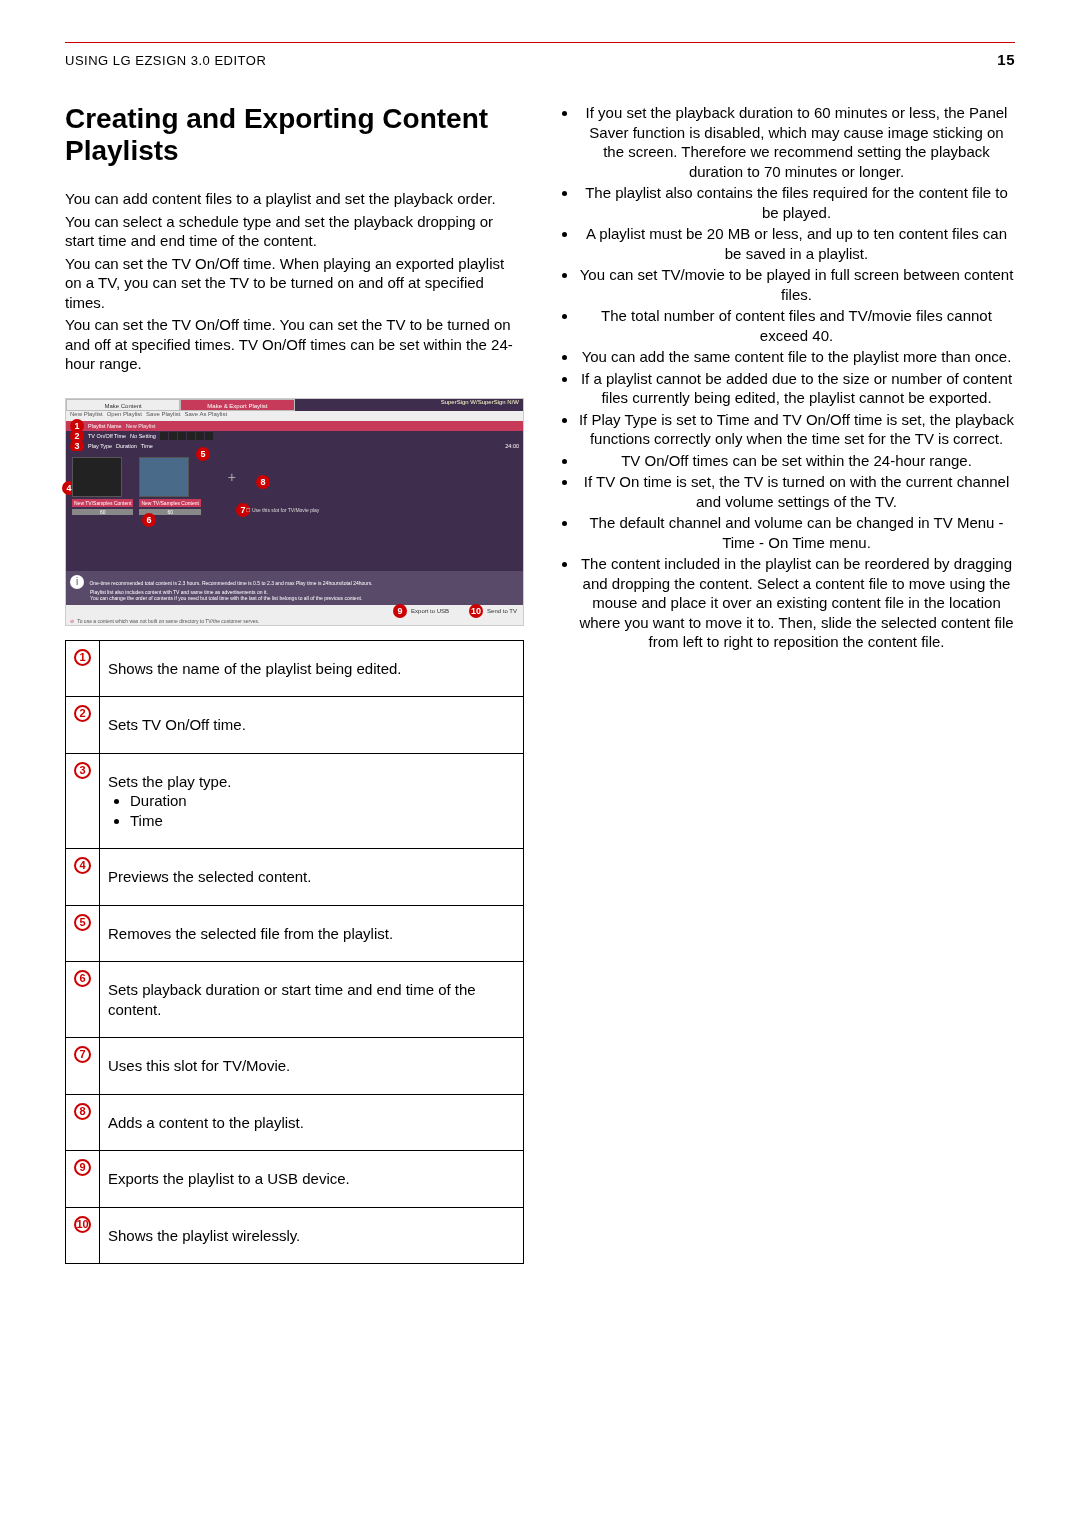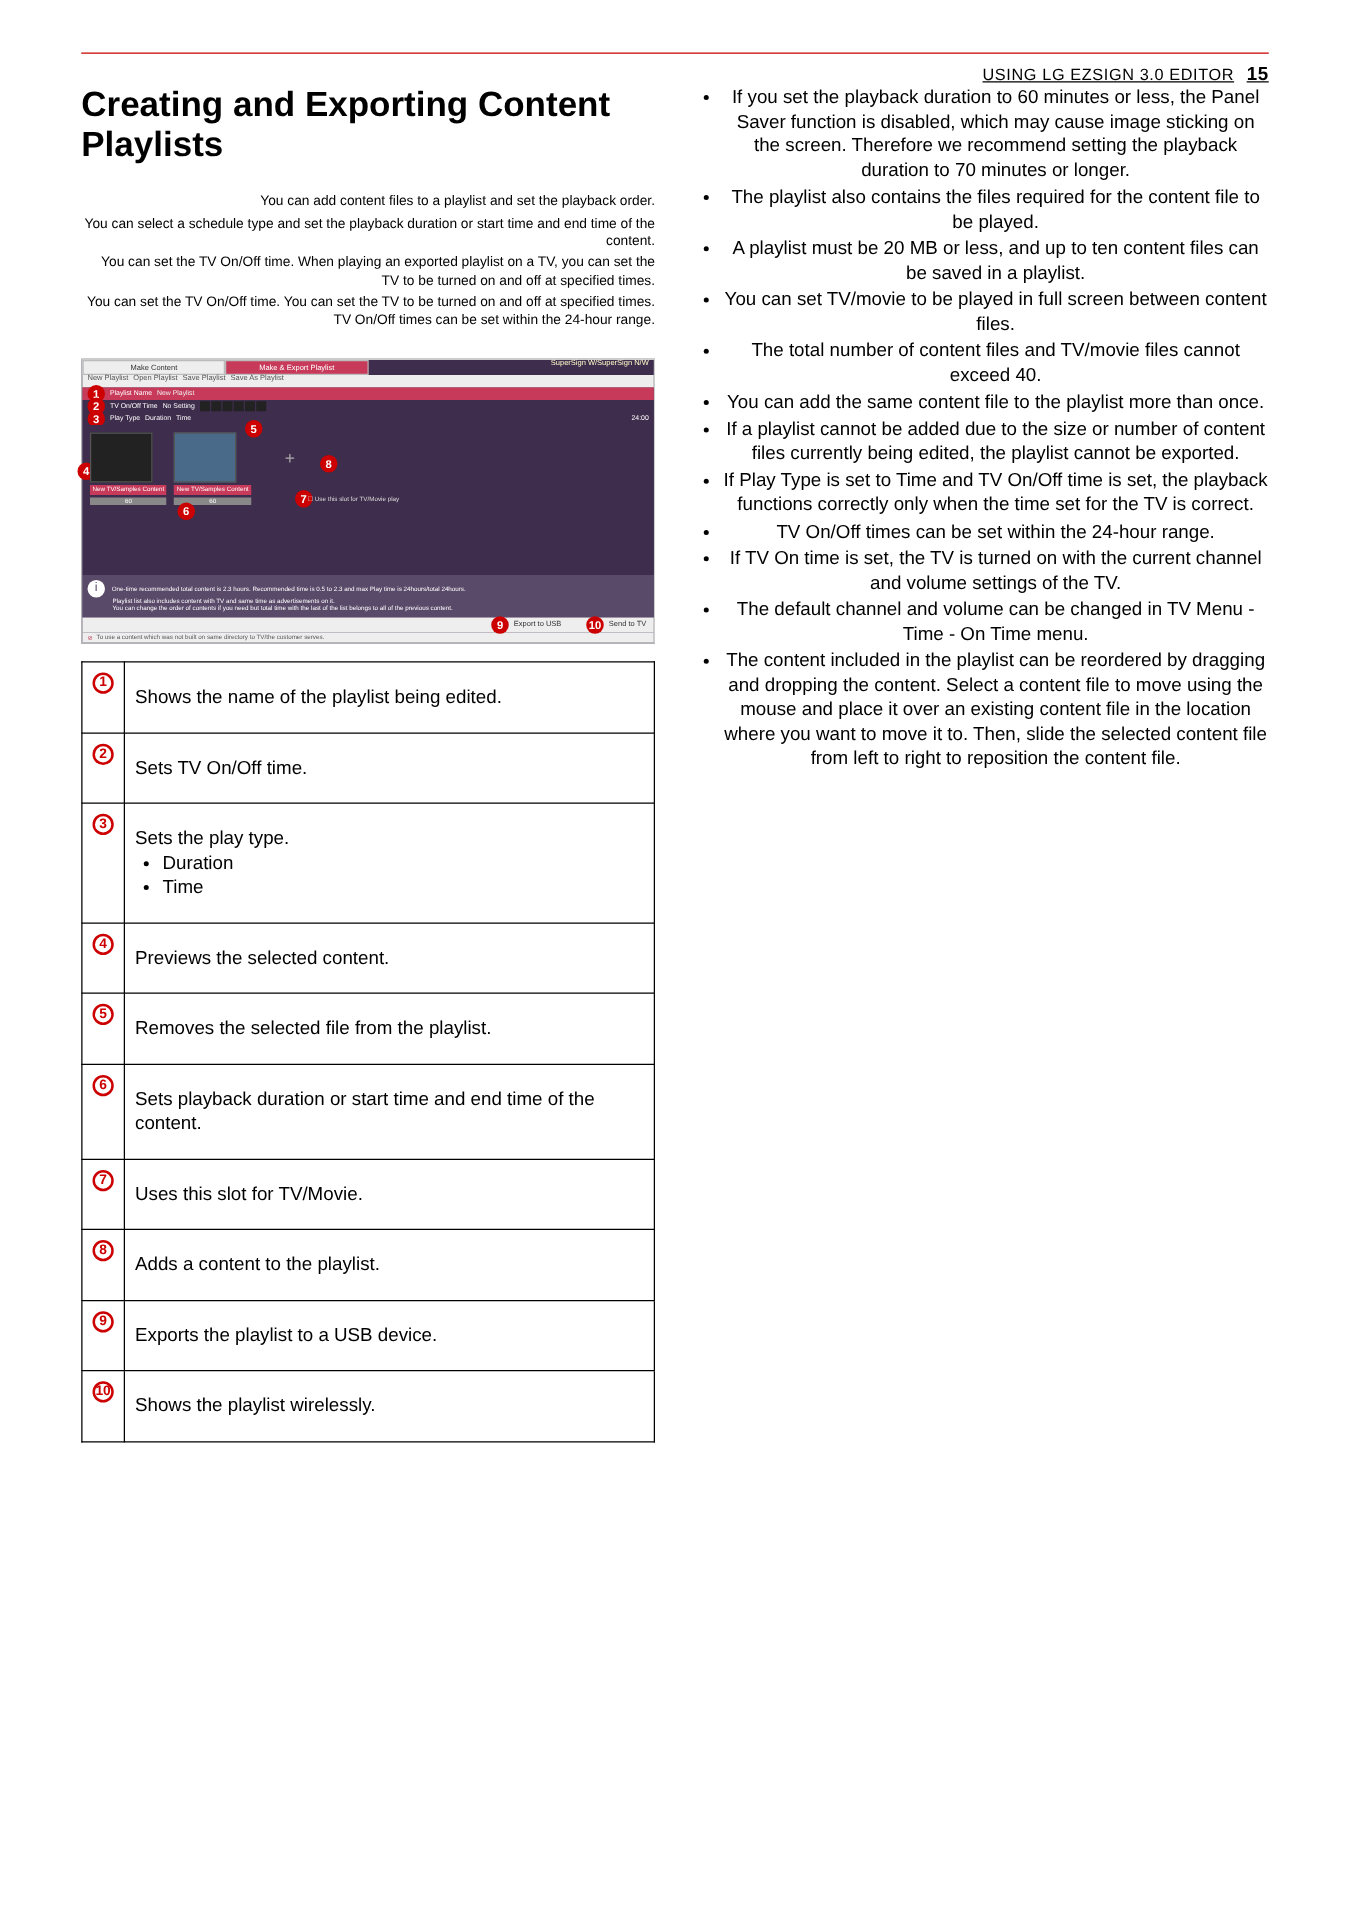--- a/index.html
+++ b/index.html
@@ -13,47 +13,46 @@
     }
     .page {
       padding: 42px 65px 30px 65px;
     }
     .header-line {
       border-top: 1px solid #c00;
       margin-bottom: 8px;
     }
     .header {
       display: flex;
-      justify-content: flex-end;
+      justify-content: space-between;
       align-items: baseline;
       font-size: 13px;
       letter-spacing: 0.5px;
-      text-decoration: underline;
+      margin-bottom: 35px;
     }
     .header-title { margin-right: 10px; }
     .page-no { font-weight: bold; font-size: 15px; }
     .col-wrap { display: flex; gap: 32px; }
     .col { width: 50%; }
     h1 {
       font-size: 28px;
       font-weight: bold;
       line-height: 1.15;
       margin-bottom: 22px;
     }
     h2 {
       font-size: 21px;
       font-weight: bold;
       text-decoration: underline;
       margin-bottom: 14px;
     }
     .para {
-      font-size: 11px;
+      font-size: 15px;
       line-height: 1.3;
       margin-bottom: 3px;
-      text-align: right;
     }
     .screenshot {
       margin-top: 24px;
       margin-bottom: 14px;
       width: 100%;
       background: #3e2d4c;
       border: 1px solid #ccc;
       font-size: 6px;
       color: #fff;
       position: relative;
@@ -136,21 +135,21 @@
   <div class="header">
     <span class="header-title">USING LG EZSIGN 3.0 EDITOR</span>
     <span class="page-no">15</span>
   </div>
 
   <div class="col-wrap">
 
     <div class="col">
       <h1>Creating and Exporting Content Playlists</h1>
       <p class="para">You can add content files to a playlist and set the playback order.</p>
-      <p class="para">You can select a schedule type and set the playback duration or start time and end time of the content.</p>
+      <p class="para">You can select a schedule type and set the playback dropping or start time and end time of the content.</p>
       <p class="para">You can set the TV On/Off time. When playing an exported playlist on a TV, you can set the TV to be turned on and off at specified times.</p>
       <p class="para">You can set the TV On/Off time. You can set the TV to be turned on and off at specified times. TV On/Off times can be set within the 24-hour range.</p>
 
       <div class="screenshot">
         <div class="shot-tabs">
           <div class="shot-tab">Make Content</div>
           <div class="shot-tab active">Make &amp; Export Playlist</div>
           <div style="flex:2;background:#3e2d4c;color:#ffc; text-align:right; padding-right:4px;">SuperSign W/SuperSign N/W</div>
         </div>
         <div class="shot-toolbar">

